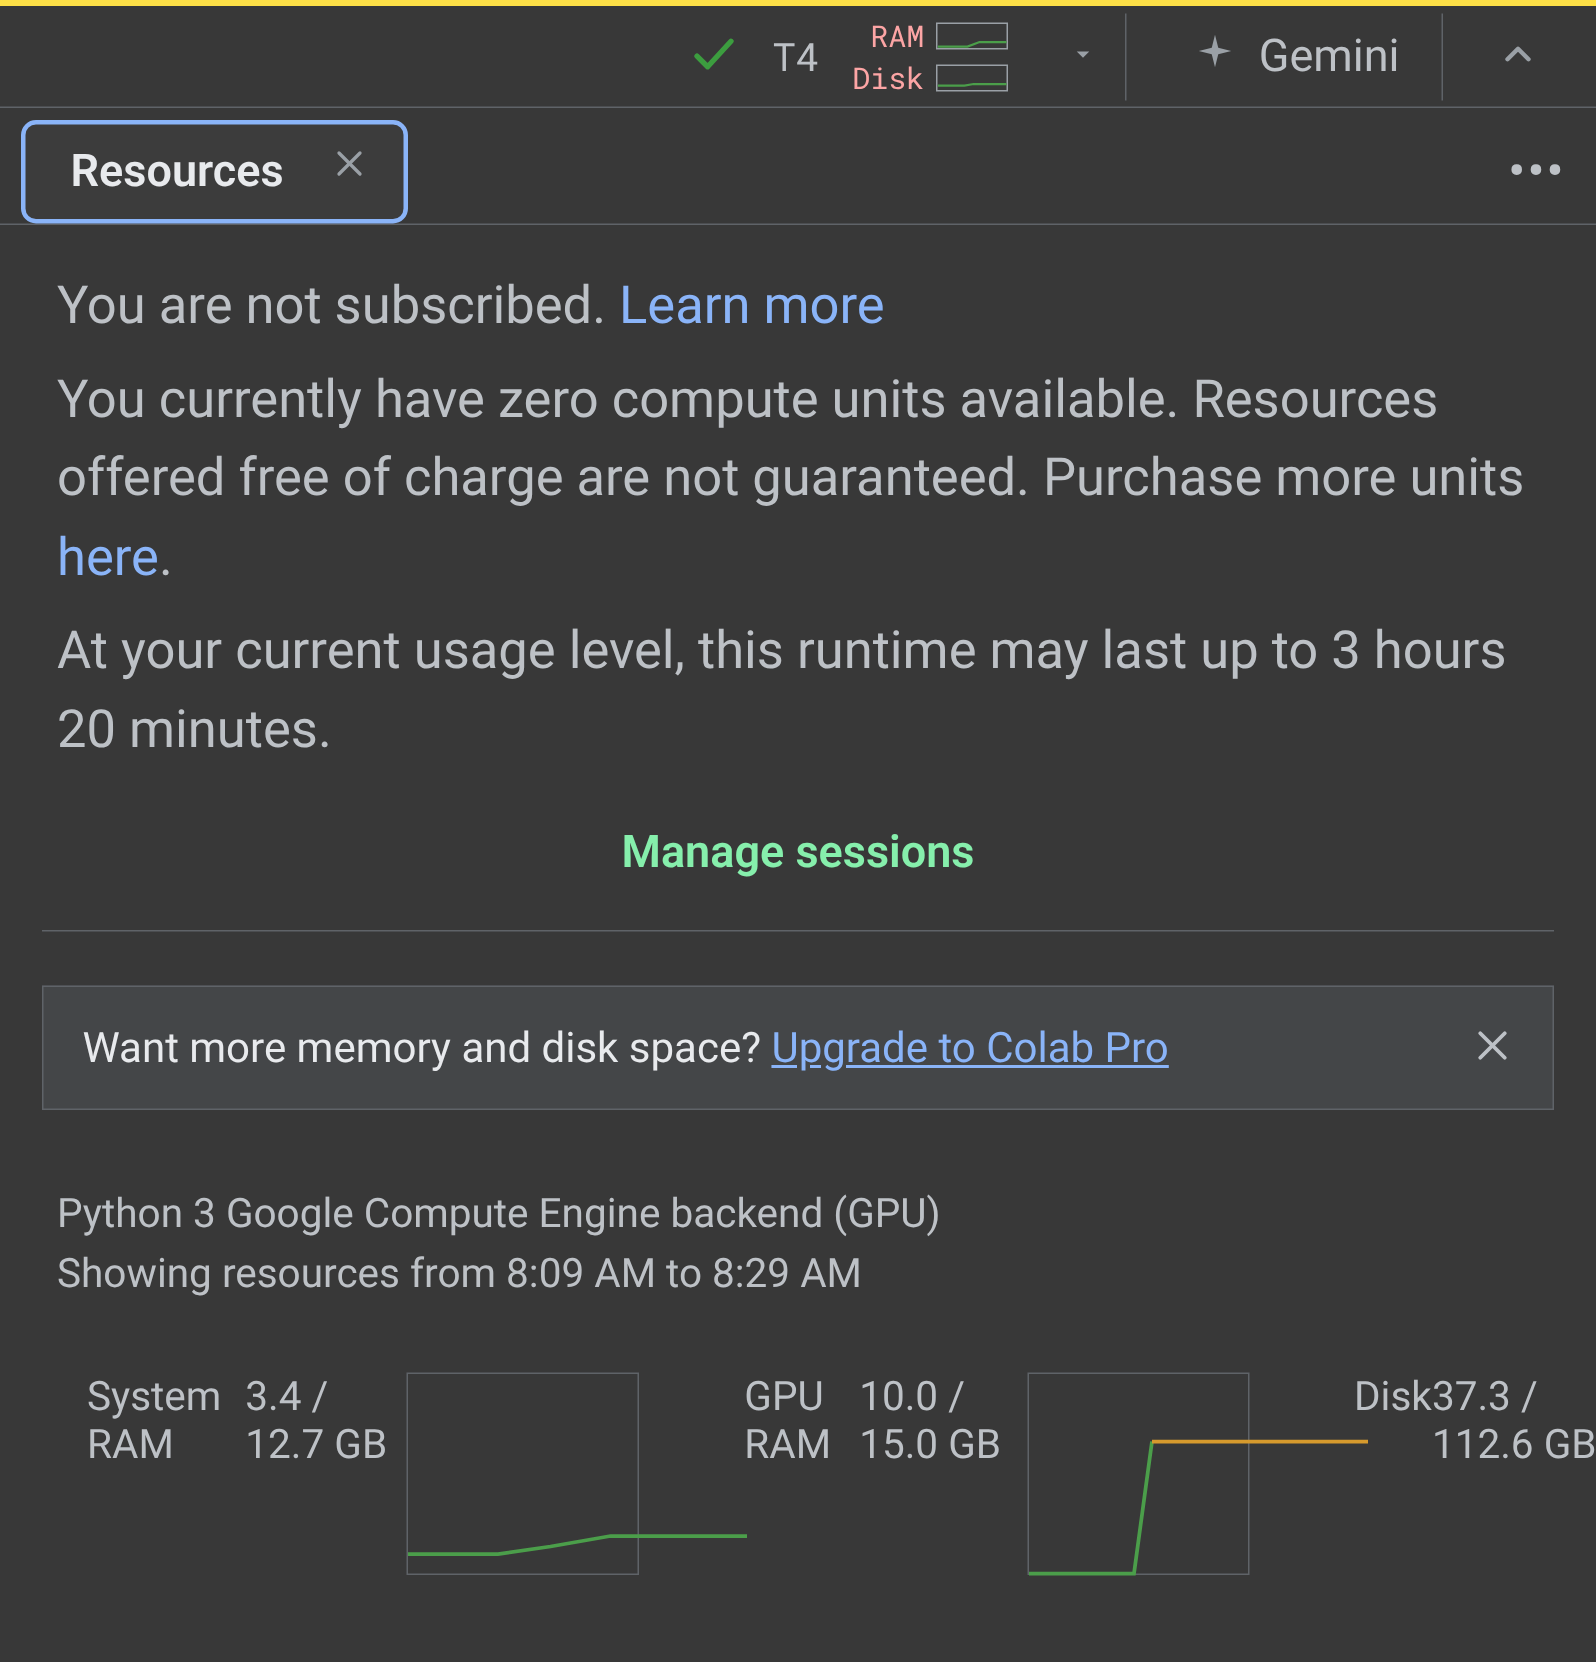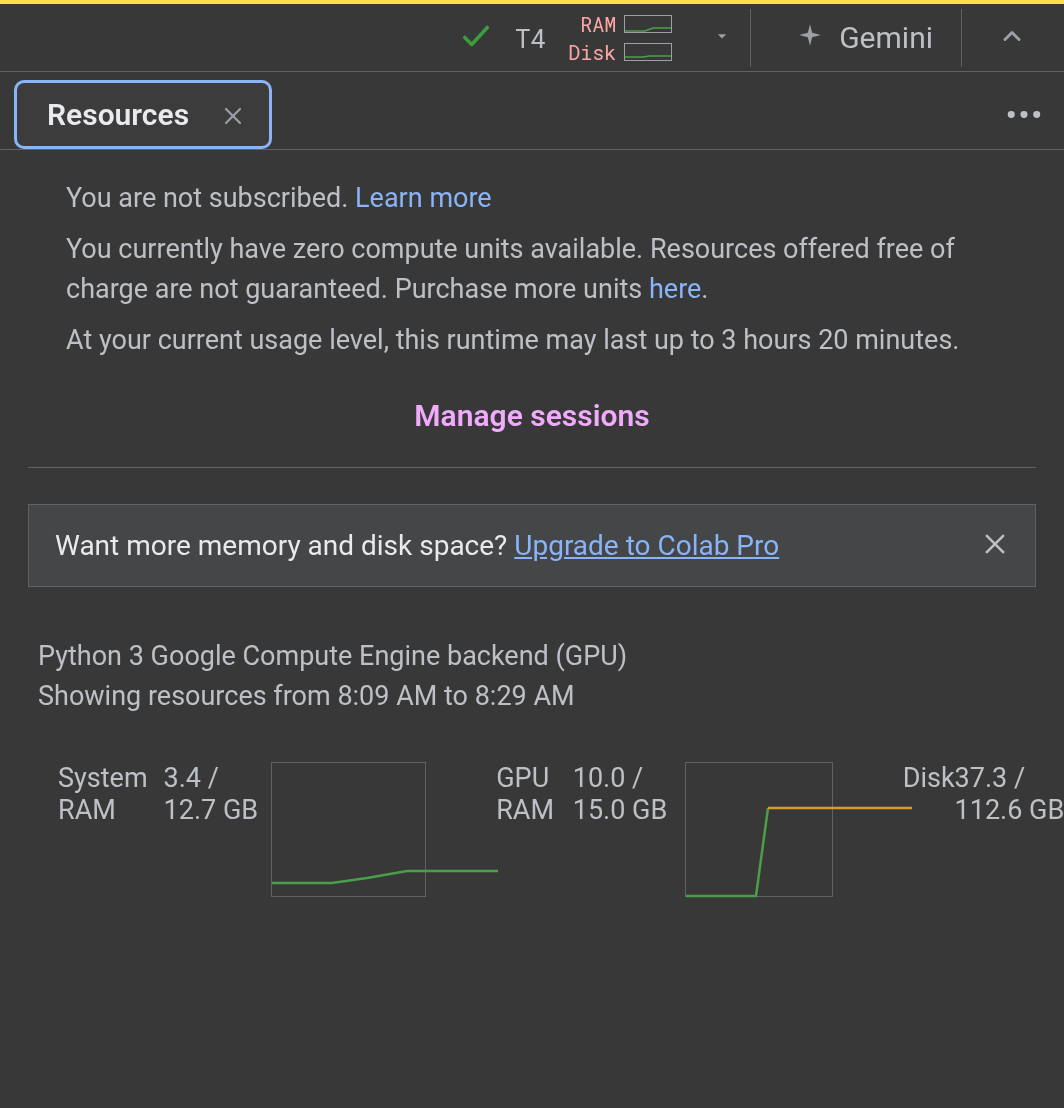--- a/index.html
+++ b/index.html
@@ -38,36 +38,36 @@
   }
   .sparkle-icon { color: #9aa0a6; }
   .collapse-btn { color: #9aa0a6; padding: 0 18px; cursor: pointer; }
 
   .tab-bar {
     display: flex; align-items: center; justify-content: space-between;
     padding: 8px 14px 0 14px;
     border-bottom: 1px solid #5f6368;
   }
   .tab {
-    display: flex; align-items: flex-end; gap: 32px;
+    display: flex; align-items: flex-start; gap: 32px;
     border: 3px solid #8ab4f8;
     border-radius: 10px;
     padding: 14px 24px 14px 30px;
     background: #3c3c3c;
   }
   .tab-label { font-size: 30px; font-weight: 600; color: #e8eaed; }
   .tab-close { color: #9aa0a6; cursor: pointer; }
   .more-btn { color: #bdc1c6; font-size: 30px; letter-spacing: 2px; cursor: pointer; padding-right: 6px; font-weight: bold; }
 
   .content { padding: 28px 38px 0 38px; }
-  .p { font-size: 27px; line-height: 1.5; color: #bdc1c6; margin-bottom: 10px; margin-left: 28px; }
+  .p { font-size: 35px; line-height: 1.5; color: #bdc1c6; margin-bottom: 10px; }
   .link { color: #8ab4f8; cursor: pointer; }
   .link-u { color: #8ab4f8; text-decoration: underline; cursor: pointer; }
   .manage-link {
-    display: block; text-align: center; color: #f0abfc;
+    display: block; text-align: center; color: #86efac;
     font-size: 30px; font-weight: 600; margin: 38px 0 34px 0; cursor: pointer;
   }
   .hr { height: 1px; background: #5f6368; margin: 0 -10px 36px -10px; }
 
   .upgrade-box {
     border: 1px solid #5f6368;
     background: #444648;
     padding: 24px 26px;
     display: flex; align-items: center; justify-content: space-between;
     margin: 0 -10px 53px -10px;

